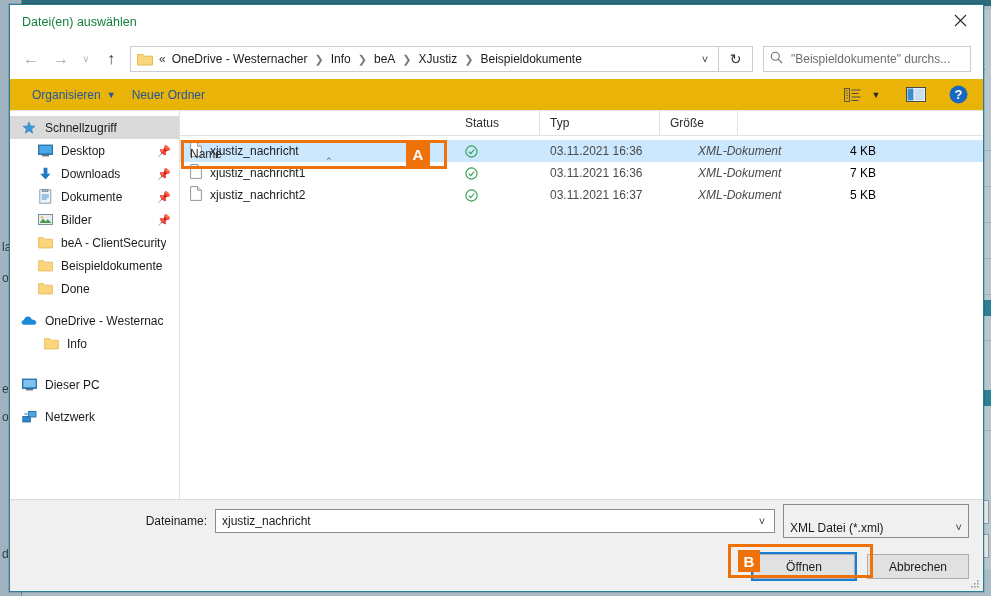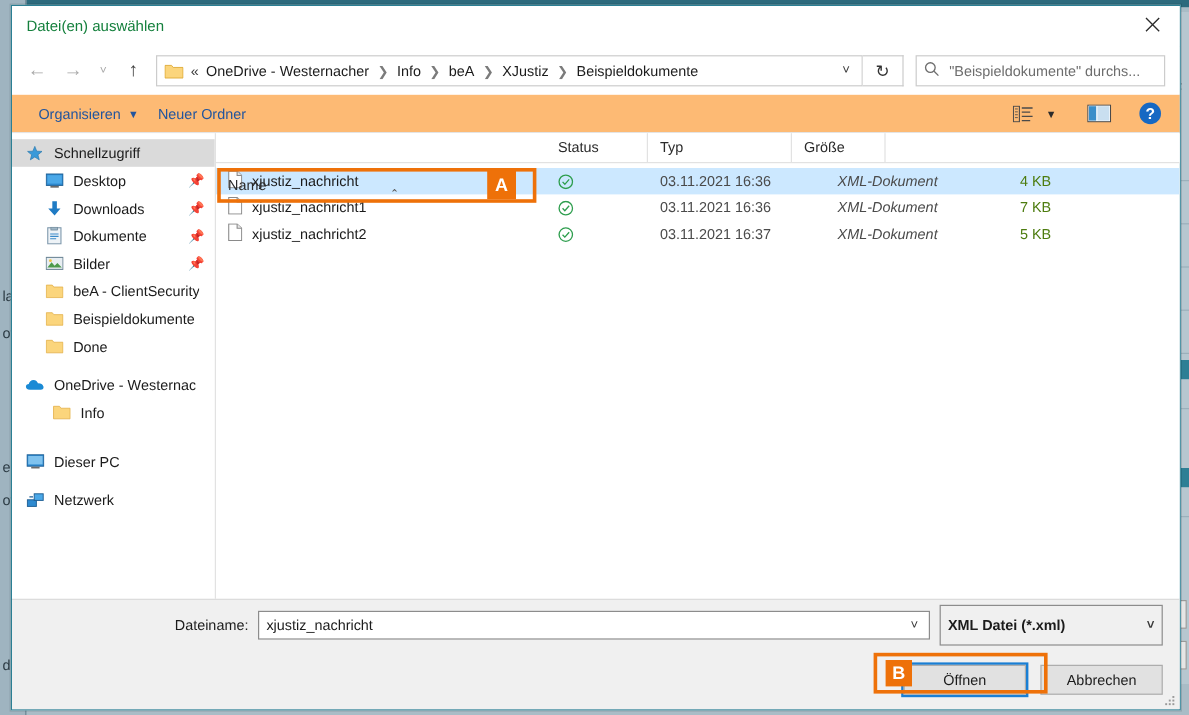--- a/index.html
+++ b/index.html
@@ -110,21 +110,21 @@
     border: 1px solid #cccccc; background: #ffffff;
     display: flex; align-items: center; padding: 0 6px; gap: 8px;
     overflow: hidden;
   }
   #search-placeholder {
     font-size: 12px; color: #6d6d6d; white-space: nowrap; overflow: hidden;
   }
 
   
   #commandbar {
-    height: 32px; flex: 0 0 32px; background: #fdba74;
+    height: 32px; flex: 0 0 32px; background: #eab308;
     display: flex; align-items: center; padding: 0 10px 0 14px;
     border-bottom: 1px solid #e4e4e4;
   }
   .cmd-item {
     font-size: 12px; color: #22559e; padding: 4px 8px; cursor: default;
     display: flex; align-items: center; gap: 6px;
   }
   .cmd-caret { font-size: 9px; color: #22559e; }
   #cmd-spacer { flex: 1 1 auto; }
   .cmd-icon-btn {
@@ -184,21 +184,21 @@
   .file-row {
     height: 22px; display: flex; align-items: center; cursor: default;
     font-size: 12px; color: #1b1b1b;
   }
   .file-row.selected { background: #cce8ff; }
   .cell { display: flex; align-items: center; height: 100%; }
   .cell.n-name { flex: 0 0 275px; padding-left: 10px; gap: 8px; }
   .cell.n-status { flex: 0 0 85px; padding-left: 10px; }
   .cell.n-date { flex: 0 0 148px; padding-left: 10px; color: #4a4a4a; }
   .cell.n-type { flex: 0 0 120px; padding-left: 10px; color: #4a4a4a; font-style: italic; }
-  .cell.n-size { flex: 0 0 78px; justify-content: flex-end; padding-right: 10px; color: #4d7c0f; }
+  .cell.n-size { flex: 0 0 78px; justify-content: flex-end; padding-right: 10px; color: #000000; }
 
   
   #bottombar {
     flex: 0 0 92px; background: #f0f0f0; border-top: 1px solid #dcdcdc;
     position: relative;
   }
   #filename-row {
     display: flex; align-items: center; height: 42px; padding: 0 14px 0 0;
   }
   #filename-label {
@@ -211,22 +211,22 @@
     padding: 0 0 0 6px; font-size: 12px; color: #1b1b1b;
     position: relative;
   }
   #filename-caret {
     position: absolute; right: 0; width: 24px; height: 22px;
     display: flex; align-items: center; justify-content: center;
     color: #3a3a3a; font-size: 11px;
   }
   #filetype-select {
     flex: 0 0 186px; height: 24px; margin-left: 8px; background: #f0f0f0;
-    border: 1px solid #8c8c8c; display: flex; align-items: center;
-    padding: 16px 6px; font-size: 12px; color: #1b1b1b; justify-content: space-between; font-weight: bold;
+    border: 1px solid #8c8c8c; display: flex; 
+    padding: 16px 6px; font-size: 12px; color: #1b1b1b; justify-content: space-between;
   }
   #button-row {
     position: absolute; right: 14px; bottom: 12px;
     display: flex; align-items: center; gap: 12px;
   }
   .dlg-btn {
     width: 102px; height: 25px; background: #e1e1e1; border: 1px solid #adadad;
     font-size: 12px; color: #1b1b1b; display: flex;
     align-items: center; justify-content: center; cursor: default;
   }

